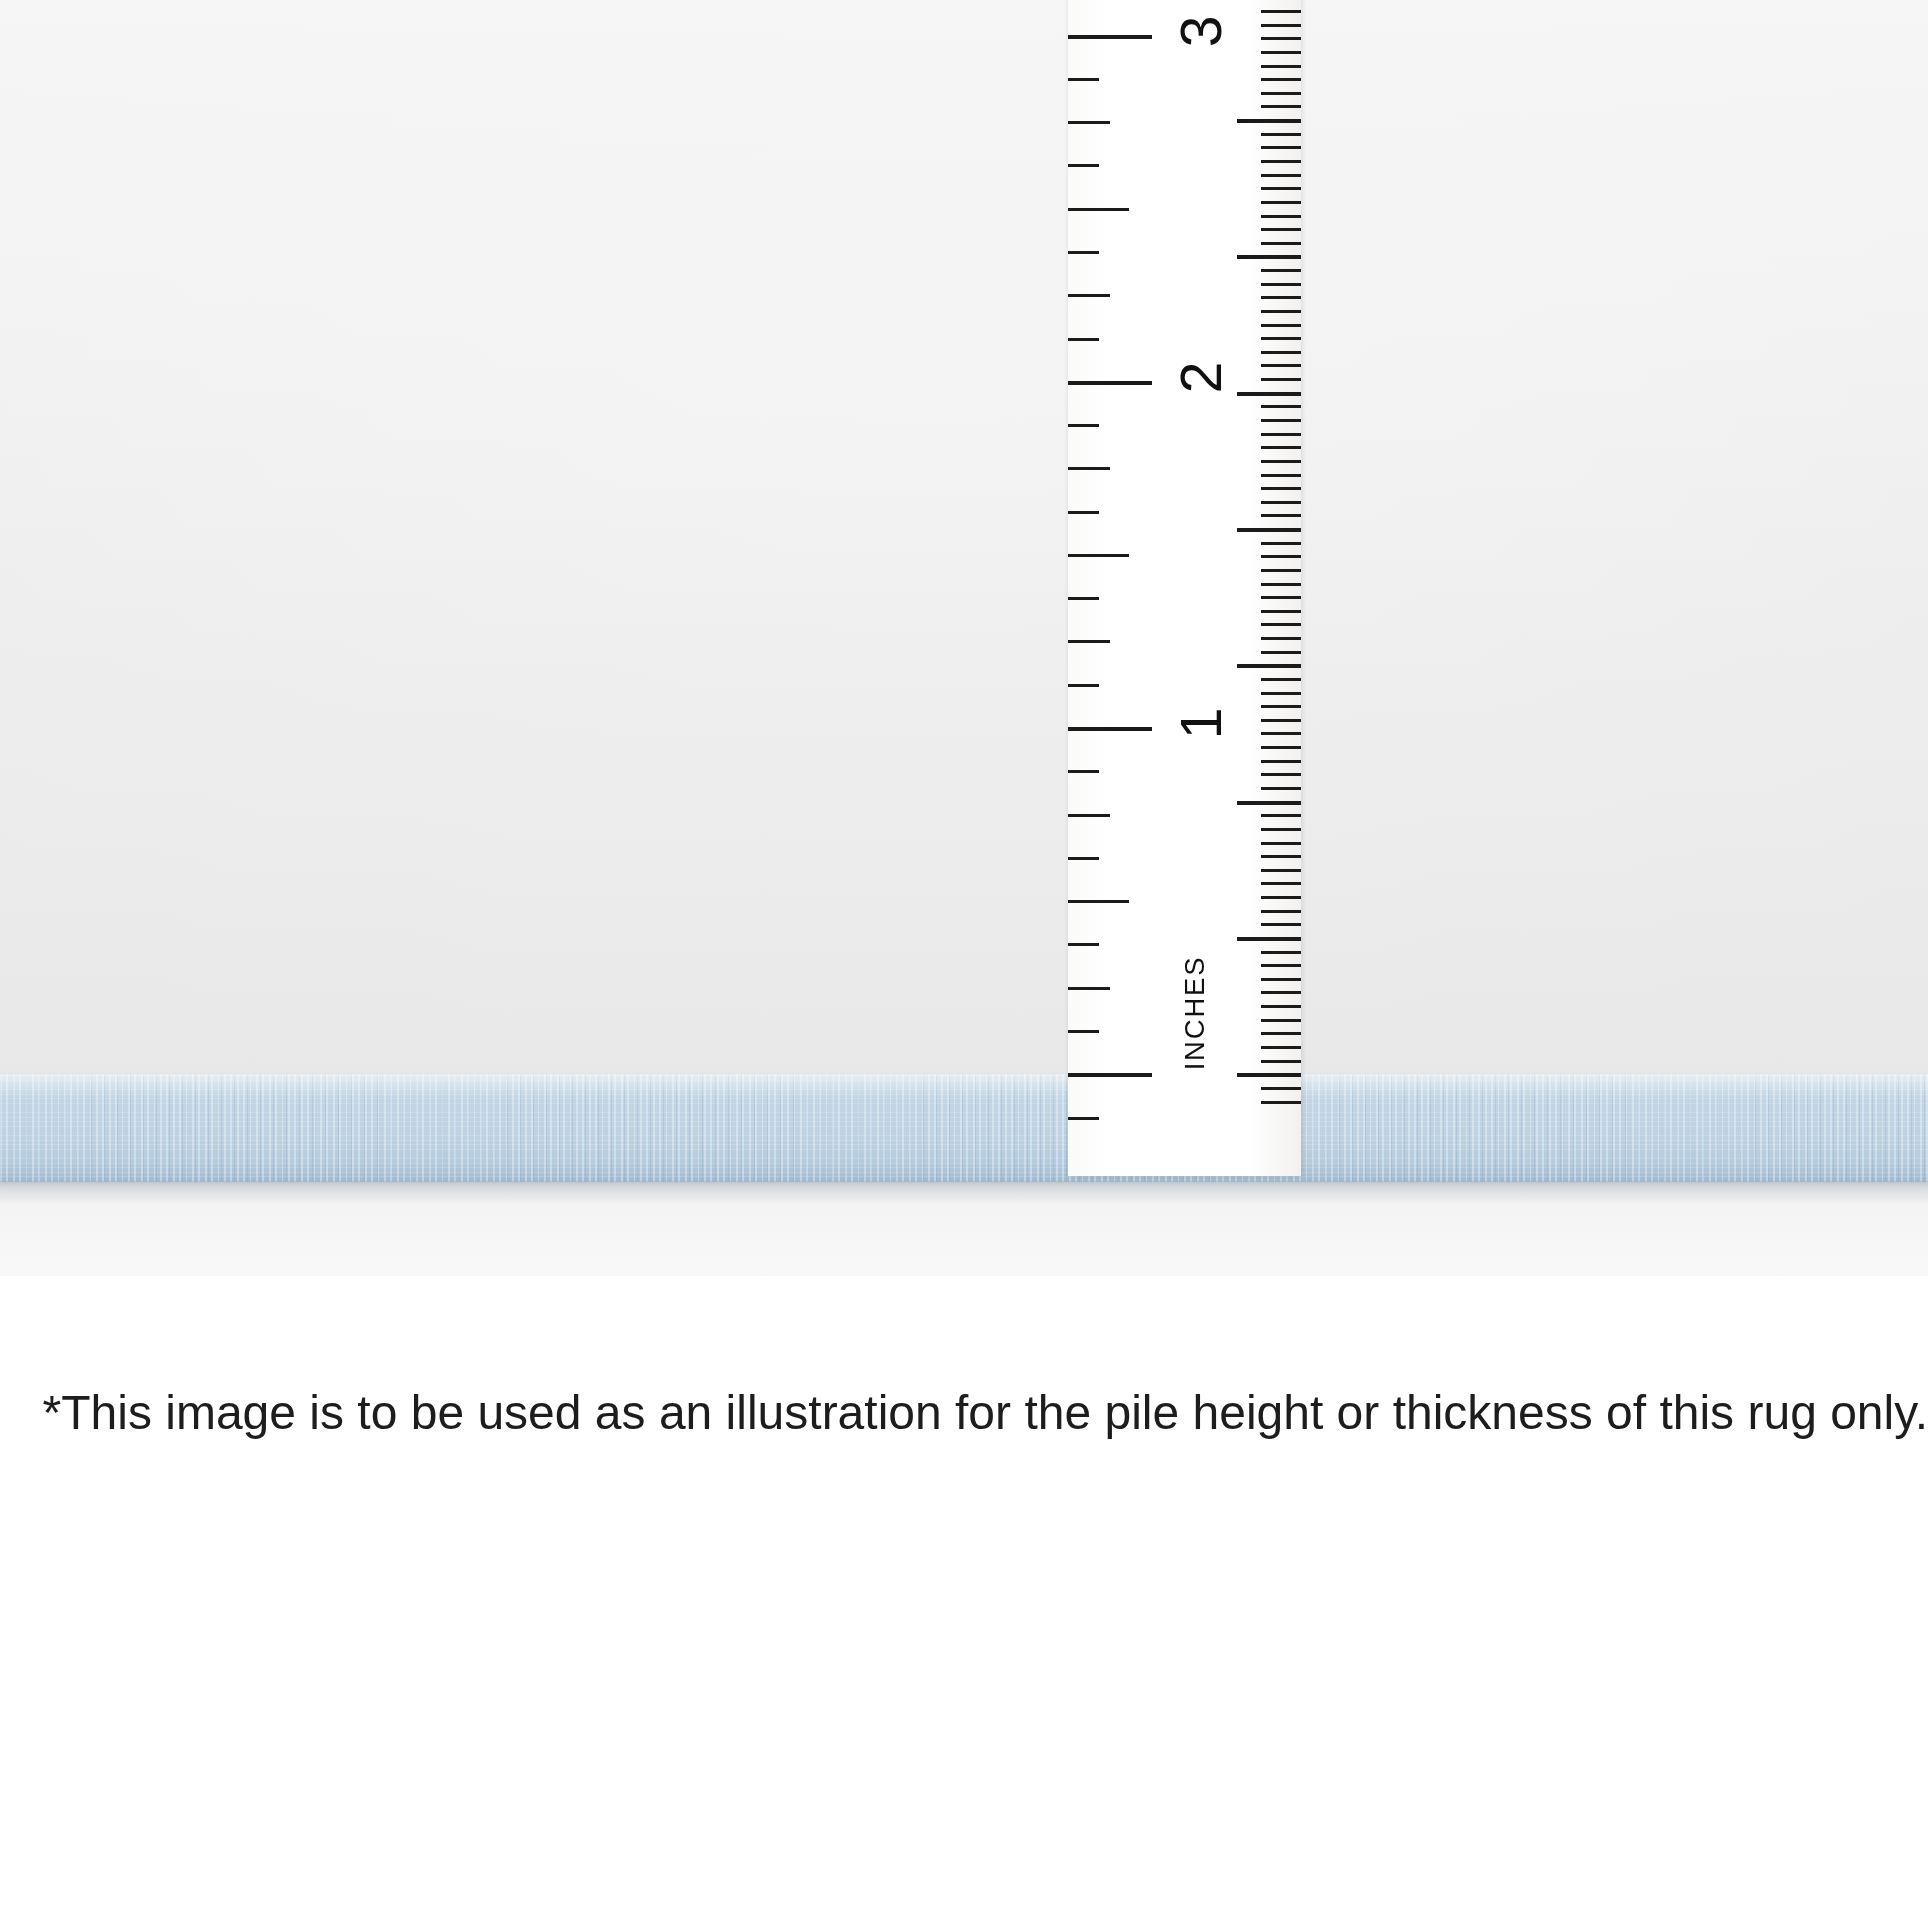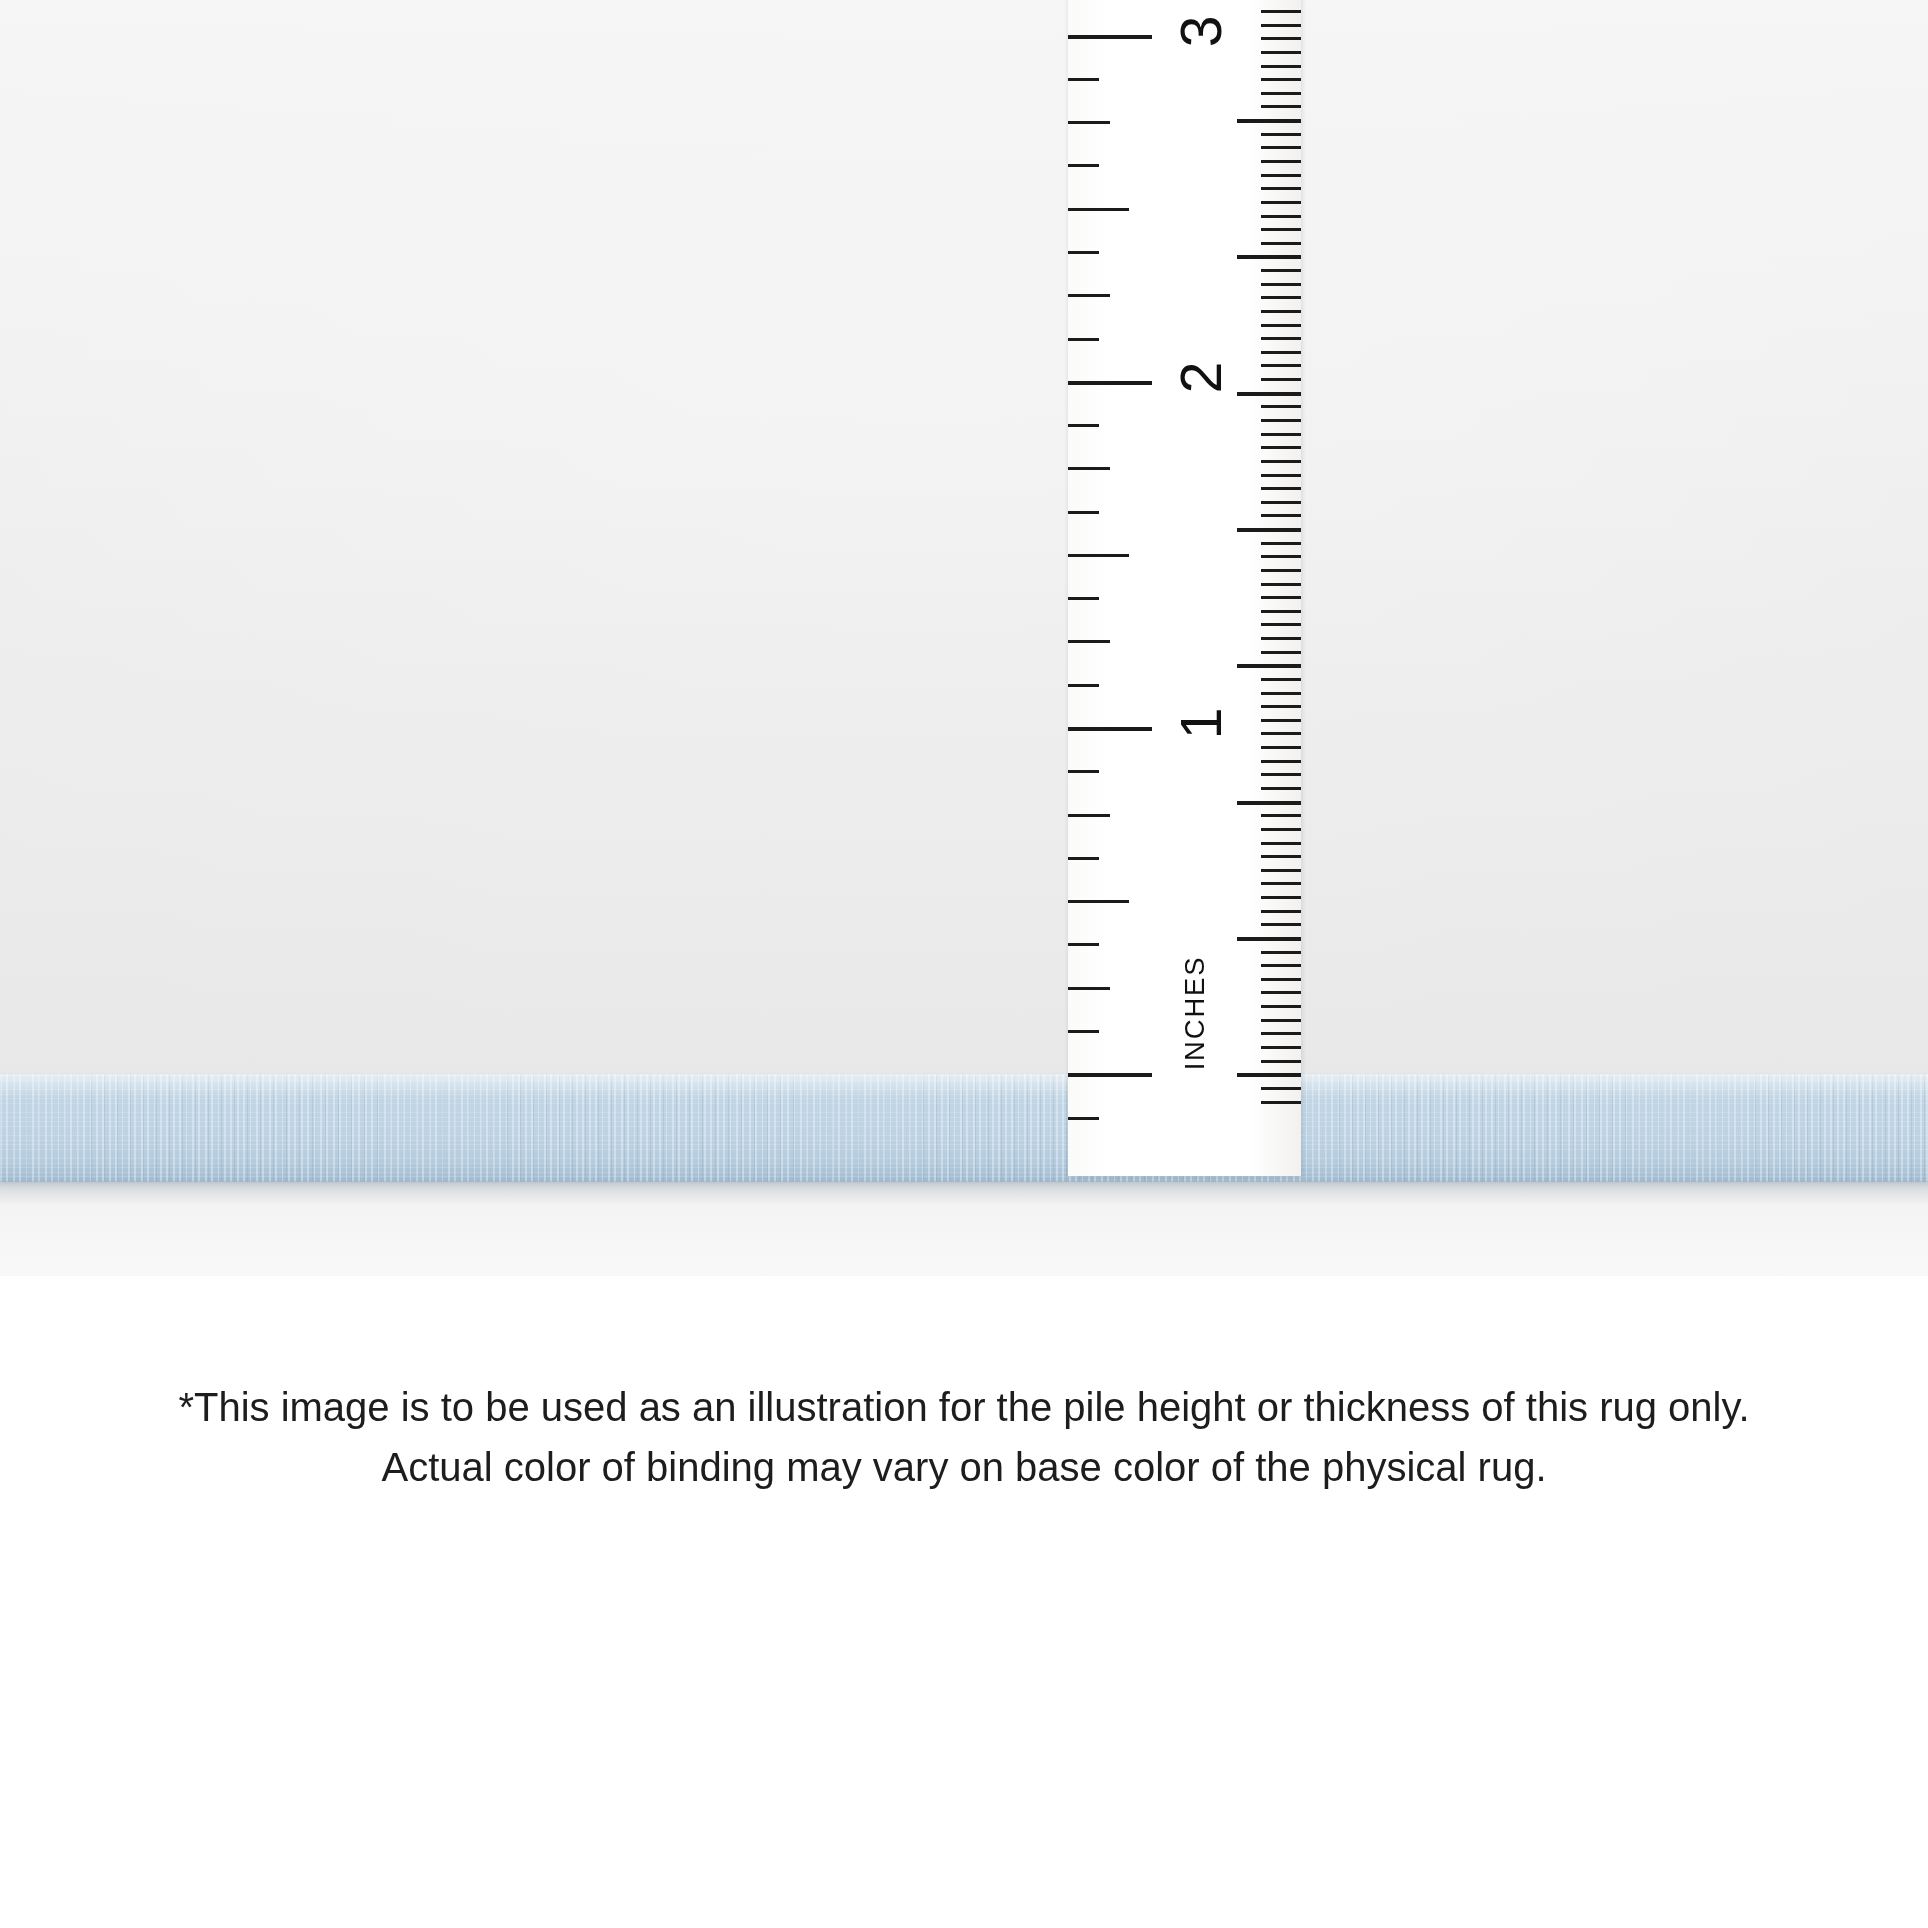--- a/index.html
+++ b/index.html
@@ -186,24 +186,24 @@
     transform-origin: center center;
     white-space: nowrap;
   }
 
   
   #caption {
     position: absolute;
     left: 0;
     top: 1377px;
     width: 1928px;
-    text-align: center;
+    text-align: right;
     color: #1d1d1d;
     font-family: "Liberation Sans", sans-serif;
-    font-size: 40px;
+    font-size: 48px;
     line-height: 1.5;
   }
   #caption .line { display: block; }
 </style>
 </head>
 <body>
 
 <div id="scene">
 
   <div id="photo">
@@ -333,17 +333,16 @@
         <div class="ruler-num" style="top: 704px; left: 97px;">1</div>
         <div class="ruler-num" style="top: 358px; left: 97px;">2</div>
         <div class="ruler-num" style="top: 12px; left: 97px;">3</div>
         <div class="ruler-inches-label" style="top: 1006px; left: 70px;">INCHES</div>
       </div>
 
   </div>
 
   <div id="caption">
     <span class="line">*This image is to be used as an illustration for the pile height or thickness of this rug only.</span>
-    <span class="line">Actual color of binding may vary on base color of the physical rug.</span>
   </div>
 
 </div>
 
 
 </body></html>

